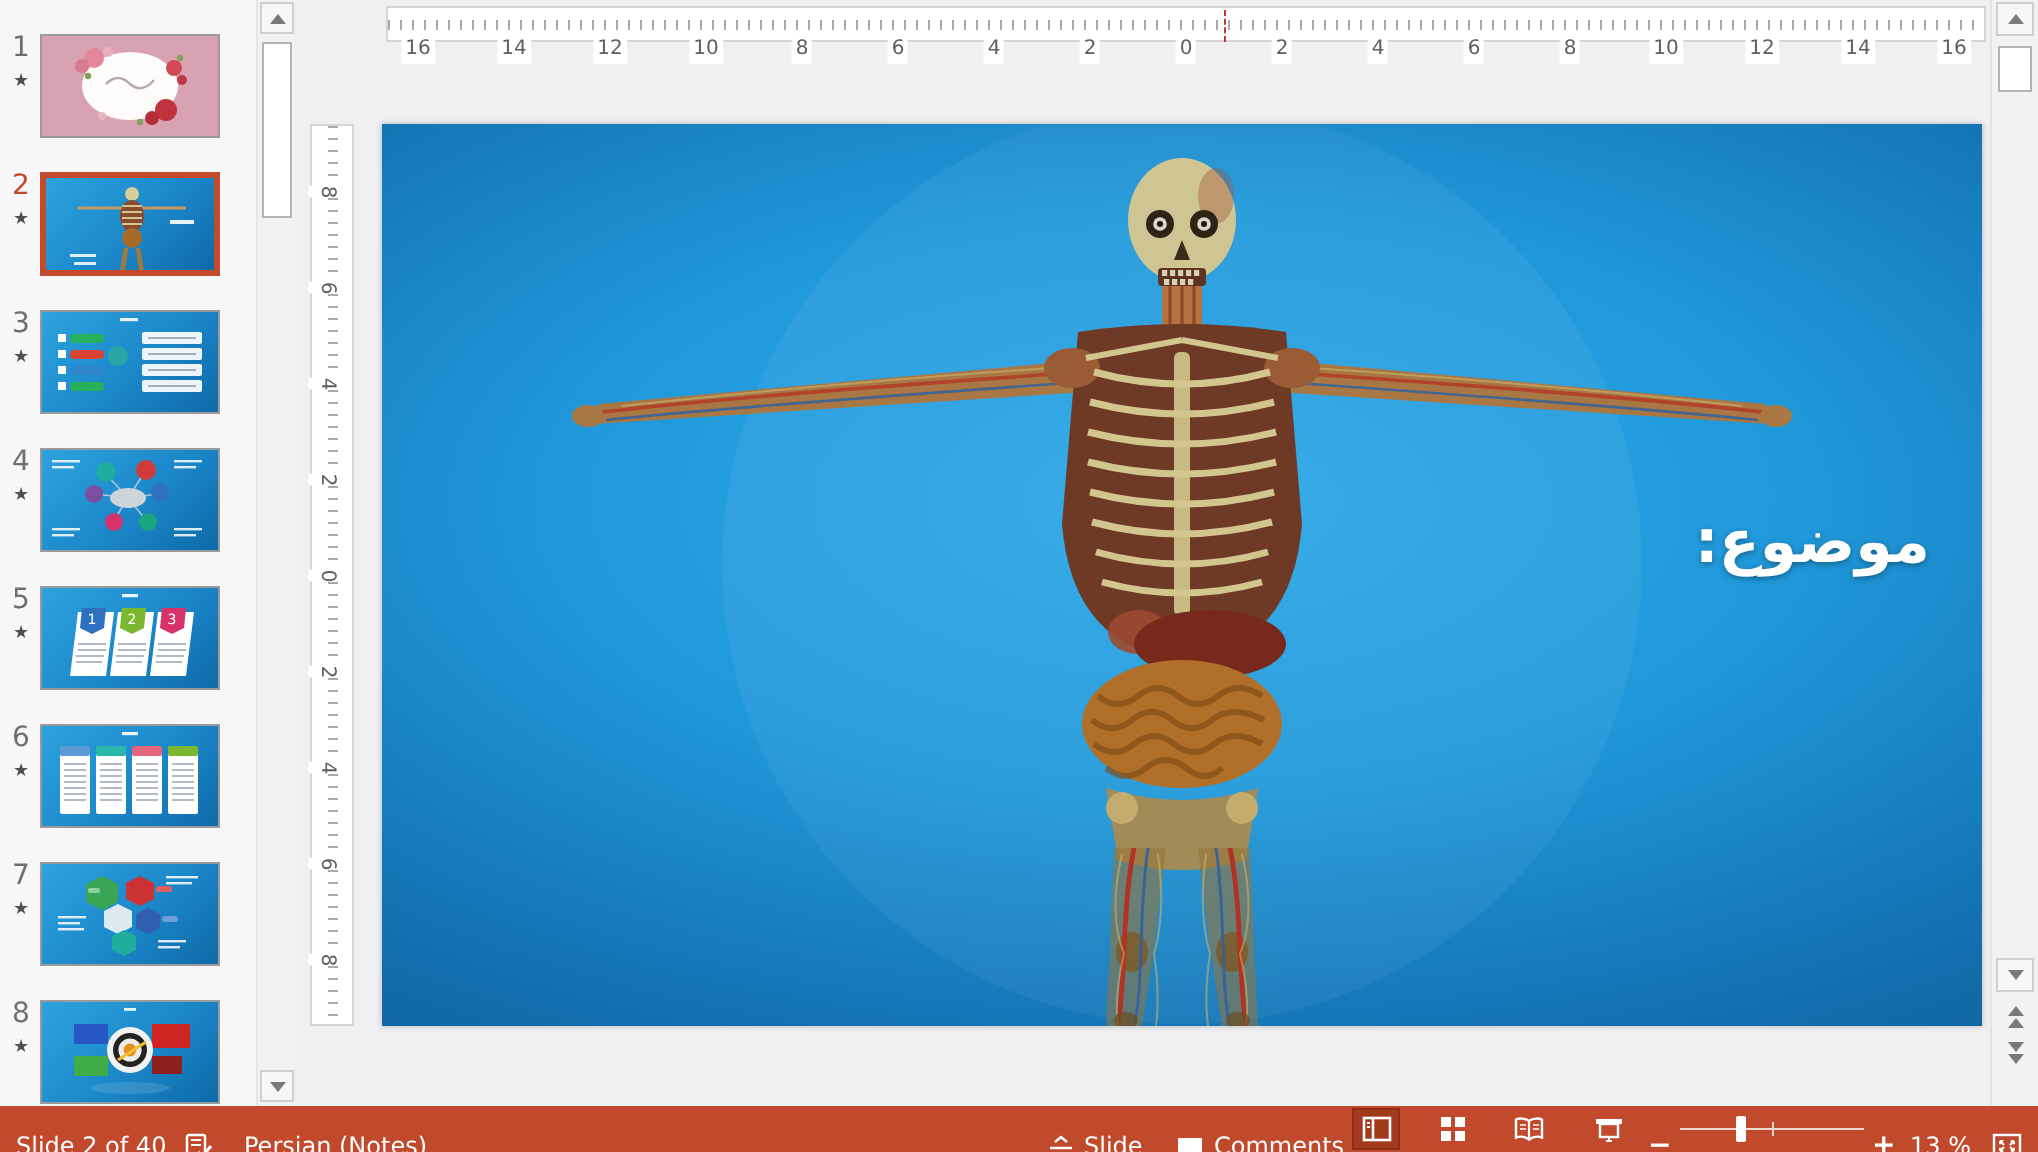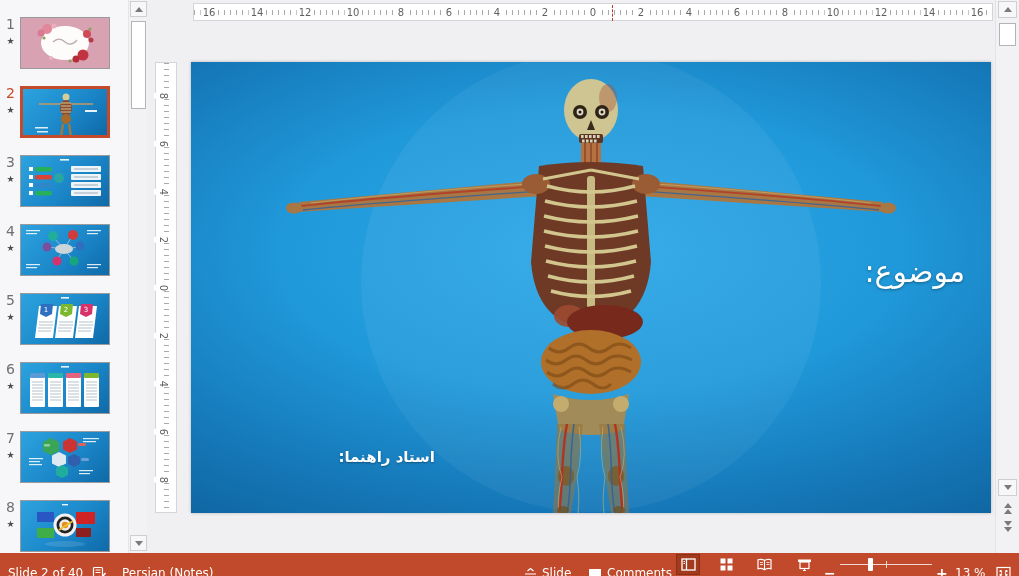--- a/index.html
+++ b/index.html
@@ -27,30 +27,30 @@
   .tri-up { width:0; height:0; border-left:4px solid transparent; border-right:4px solid transparent; border-bottom:5px solid #7a7a7a; }
   .tri-down { width:0; height:0; border-left:4px solid transparent; border-right:4px solid transparent; border-top:5px solid #7a7a7a; }
 
   
   .h-ruler { position:absolute; left:193px; top:3px; width:800px; height:18px; background:#ffffff; border:1px solid #d5d4d6;
     background-image:repeating-linear-gradient(to right,#a9a8aa 0 1px,transparent 1px 6px);
     background-size:100% 5px; background-position:0 center; background-repeat:no-repeat; }
   .v-ruler { position:absolute; left:155px; top:62px; width:22px; height:451px; background:#ffffff; border:1px solid #d5d4d6;
     background-image:repeating-linear-gradient(to bottom,#a9a8aa 0 1px,transparent 1px 6px);
     background-size:5px 100%; background-position:center 0; background-repeat:no-repeat; }
-  .rlabel { position:absolute; font-size:10px; color:#5f5e60; background:#fff; padding:0 2px; transform:translateX(-50%); top:2px; line-height:14px; }
+  .rlabel { position:absolute; font-size:10px; color:#5f5e60; background:#fff; padding:0 2px; transform:translateX(-50%); top:14px; line-height:14px; }
   .v-ruler .rlabel { transform:translateY(-50%) rotate(90deg); left:4px; top:auto; padding:2px 0; }
   .ruler-cursor { position:absolute; left:418px; top:1px; height:16px; width:0; border-left:1px dashed #c0392b; }
 
   
   .slide { position:absolute; left:191px; top:62px; width:800px; height:451px;
     background:radial-gradient(ellipse 95% 80% at 50% 42%, #2fa9e8 0%, #2099da 40%, #1474b4 75%, #0d5d95 100%);
     box-shadow:0 0 3px rgba(0,0,0,.25); overflow:hidden; }
   .slide svg { position:absolute; inset:0; }
-  .slide-title { position:absolute; top:192px; right:26px; color:#ffffff; font-size:30px; font-weight:normal; direction:rtl; text-shadow:0 1px 3px rgba(0,0,0,.35); }
+  .slide-title { position:absolute; top:192px; right:26px; color:#ffffff; font-size:30px; font-weight:bold; direction:rtl; text-shadow:0 1px 3px rgba(0,0,0,.35); }
   .slide-credits { position:absolute; top:380px; right:556px; color:#ffffff; font-size:15px; font-weight:bold; direction:rtl; text-align:right; line-height:30px; text-shadow:0 1px 2px rgba(0,0,0,.35); white-space:nowrap; }
 
   
   .main-scroll { position:absolute; left:995px; top:0; width:24px; height:553px; background:#f2f1f3; border-left:1px solid #e3e2e4; }
   .ms-btn { position:absolute; left:2px; width:19px; height:17px; background:#f7f6f8; border:1px solid #cfced0; display:flex; align-items:center; justify-content:center; flex-direction:column; gap:1px; }
 
   
   .status { position:absolute; left:0; top:553px; width:1019px; height:23px; background:#c14a2c; color:#ffffff; font-size:12px; }
   .status .sitem { position:absolute; top:0; height:40px; display:flex; align-items:center; gap:5px; color:#fff; }
   .status svg { display:block; }
@@ -408,21 +408,20 @@
         <path d="M370,365 q-7,30 1,50 q-5,20 -3,36"></path>
         <path d="M388,365 q4,30 -2,50 q3,20 1,36"></path>
         <path d="M430,365 q7,30 -1,50 q5,20 3,36"></path>
         <path d="M412,365 q-4,30 2,50 q-3,20 -1,36"></path>
       </g>
       <ellipse cx="372" cy="448" rx="6" ry="4" fill="#6b4e22" opacity=".7"></ellipse>
       <ellipse cx="428" cy="448" rx="6" ry="4" fill="#6b4e22" opacity=".7"></ellipse>
     </svg>
     <div class="slide-title">موضوع:</div>
     <div class="slide-credits">
-      <div>استاد راهنما:</div>
     </div>
   </div>
 
   <div class="main-scroll">
     <div class="ms-btn" style="top:1px">
         <span class="tri-up"></span>
       </div>
     <div class="sc-thumb" style="left:3px; width:17px; top:23px; height:23px"></div>
     <div class="ms-btn" style="top:479px">
         <span class="tri-down"></span>

